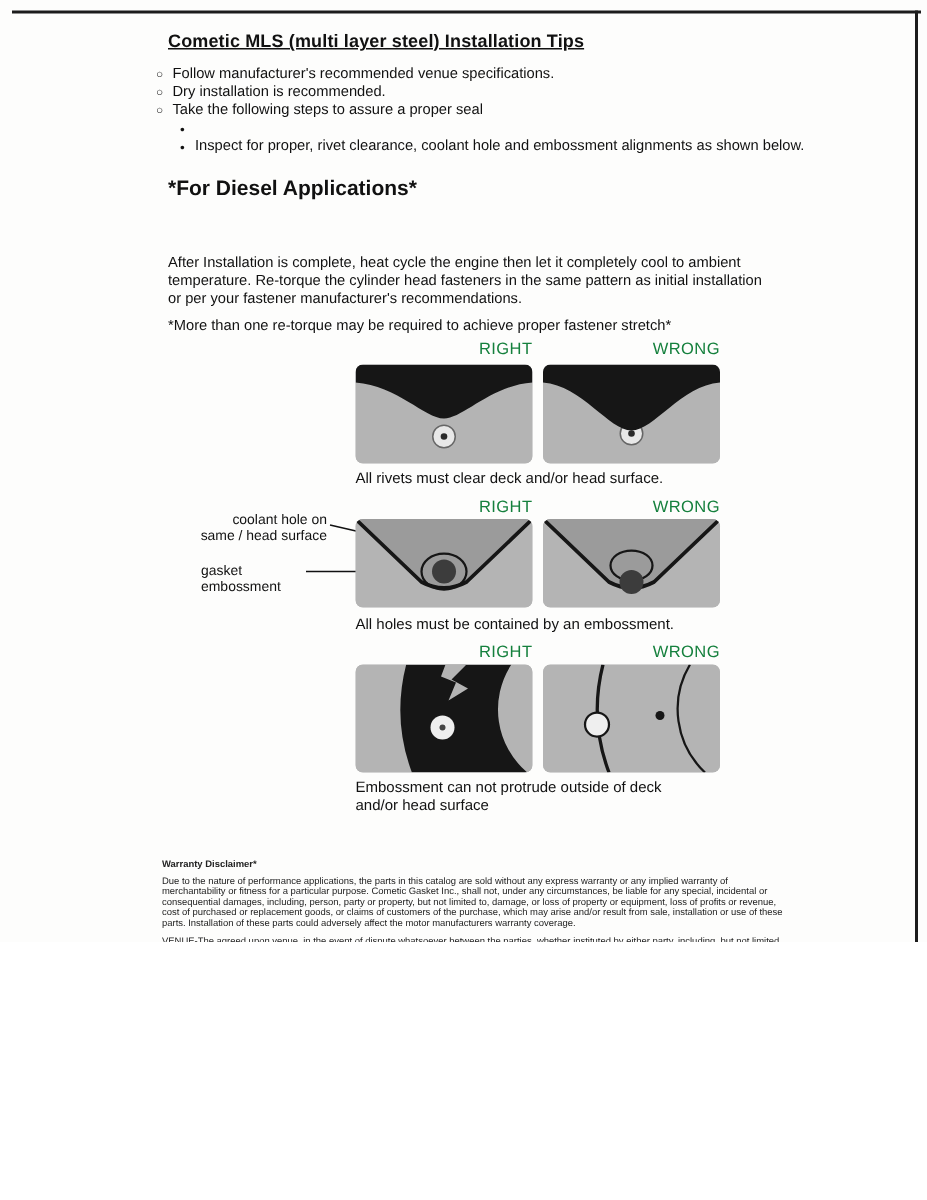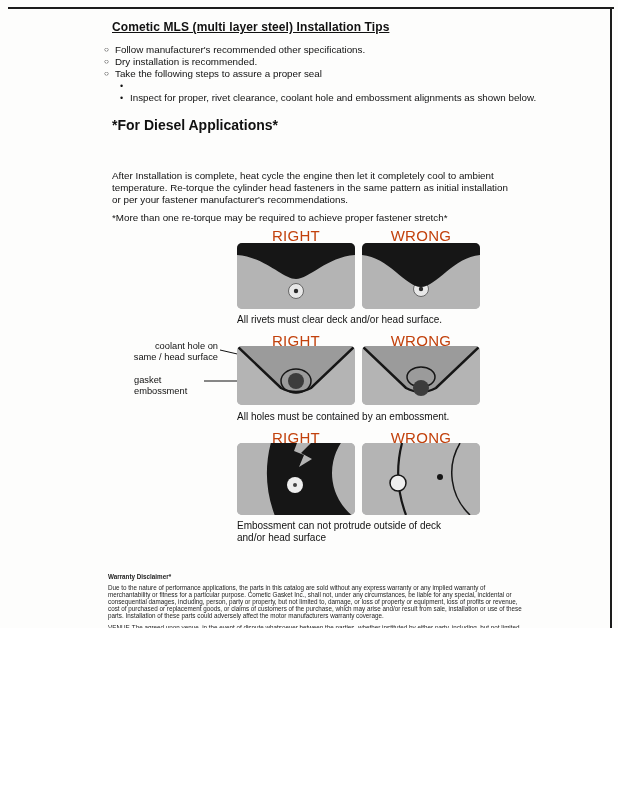--- a/index.html
+++ b/index.html
@@ -31,22 +31,22 @@
   .diesel-heading {
     position:absolute; left:112px; top:117px;
     font-size:14px; font-weight:bold;
   }
   .para { position:absolute; left:112px; font-size:9.8px; line-height:12px; width:430px; }
   .p1 { top:135px; }
   .p2 { top:170px; }
   .note { top:212px; }
 
   .rw-label {
-    position:absolute; width:118px; text-align:center;
-    font-size:15px; letter-spacing:0.3px; color:#c2410c;
+    position:absolute; width:118px; text-align:right;
+    font-size:11px; letter-spacing:0.3px; color:#15803d;
   }
   .img {
     position:absolute; width:118px; border-radius:5px; overflow:hidden;
     background:#b4b4b4;
   }
   .img svg { display:block; }
   .caption { position:absolute; left:237px; font-size:10px; line-height:11.5px; }
 
   .side-label { position:absolute; font-size:9.3px; line-height:10.5px; }
   .side-label.l1 { left:118px; top:341px; width:100px; text-align:right; }
@@ -65,21 +65,21 @@
 
 <div class="page">
   <div class="scan-top"></div>
   <div class="scan-right"></div>
 
   <div class="title">Cometic MLS (multi layer steel) Installation Tips</div>
 
   <div class="bullets">
     <div class="b-line">
       <span class="marker">○</span>
-      <span>Follow manufacturer's recommended other specifications.</span>
+      <span>Follow manufacturer's recommended venue specifications.</span>
     </div>
     <div class="b-line">
       <span class="marker">○</span>
       <span>Dry installation is recommended.</span>
     </div>
     <div class="b-line">
       <span class="marker">○</span>
       <span>Take the following steps to assure a proper seal</span>
     </div>
     <div class="b-line sub">

